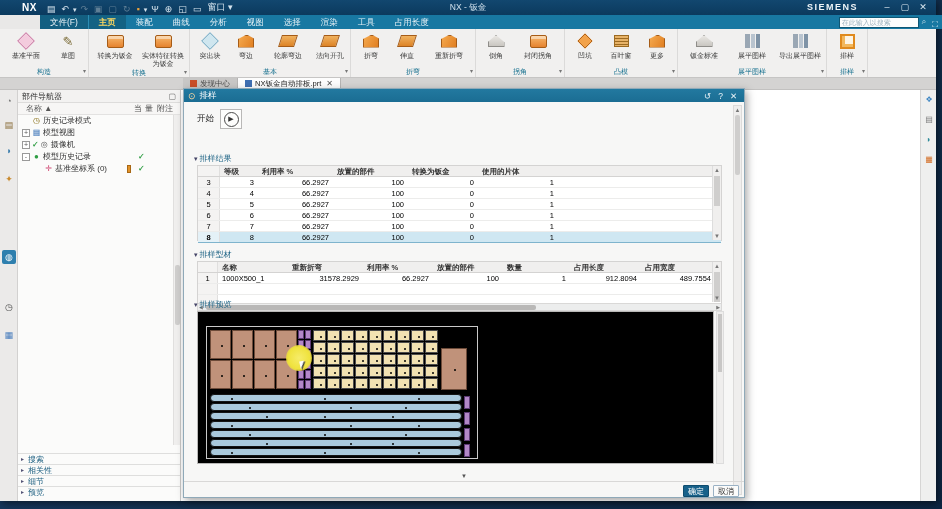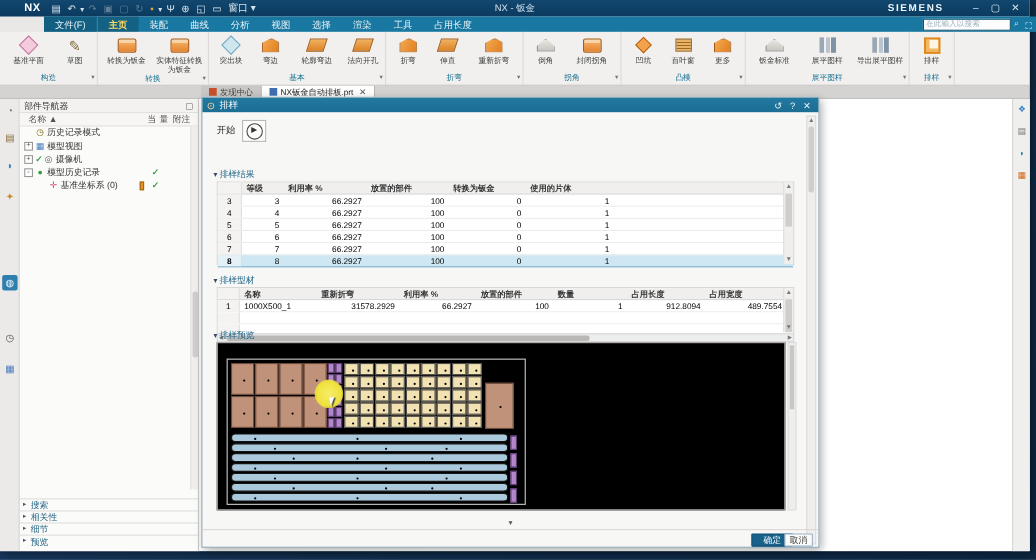--- a/index.html
+++ b/index.html
@@ -165,21 +165,21 @@
   .highlight { position:absolute; border-radius:50%; z-index:9;
     background:radial-gradient(circle,#f6ec6a 0%,#efe23c 60%,rgba(239,226,60,.15) 100%); }
   .cursor { position:absolute; z-index:10; width:0; height:0; border-left:5px solid #fff;
     border-bottom:8px solid transparent; filter:drop-shadow(1px 1px 0 #333); transform:rotate(-12deg); }
   .prevscroll { position:absolute; left:532px; top:222px; width:8px; height:153px; background:#efeeed; border:1px solid #ddd; }
   .prevscroll .thumb { position:absolute; left:1px; top:2px; width:4px; height:58px; background:#c8c7c6; }
 
   .collapsearrow { position:absolute; left:50%; transform:translateX(-50%); top:384px; color:#555; font-size:6px; }
   .dlgsep { position:absolute; left:0; top:392px; width:100%; border-top:1px solid #d9d8d7; }
   .btn { position:absolute; top:396px; height:12px; font-size:8px; line-height:11px; text-align:center; border-radius:1px; }
-  .btn.ok { left:499px; width:38px; background:#17618a; color:#fff; border:1px solid #0f4c6e; }
+  .btn.ok { left:499px; width:26px; background:#17618a; color:#fff; border:1px solid #0f4c6e; }
   .btn.cancel { left:529px; width:26px; background:#fbfbfa; color:#333; border:1px solid #9ab1c4; }
 </style>
 </head>
 <body>
 
 <div class="window">
 
   <div class="titlebar">
     <span class="nxlogo">NX</span>
     <span id="qaIcons"><span class="qa">▤</span><span class="qa">↶</span><span class="qa menu">▾</span><span class="qa dim">↷</span><span class="qa dim">▣</span><span class="qa dim">▢</span><span class="qa dim">↻</span><span class="qa" style="color: rgb(232, 163, 61);">▪</span><span class="qa menu">▾</span><span class="qa">Ψ</span><span class="qa">⊕</span><span class="qa">◱</span><span class="qa">▭</span></span>

